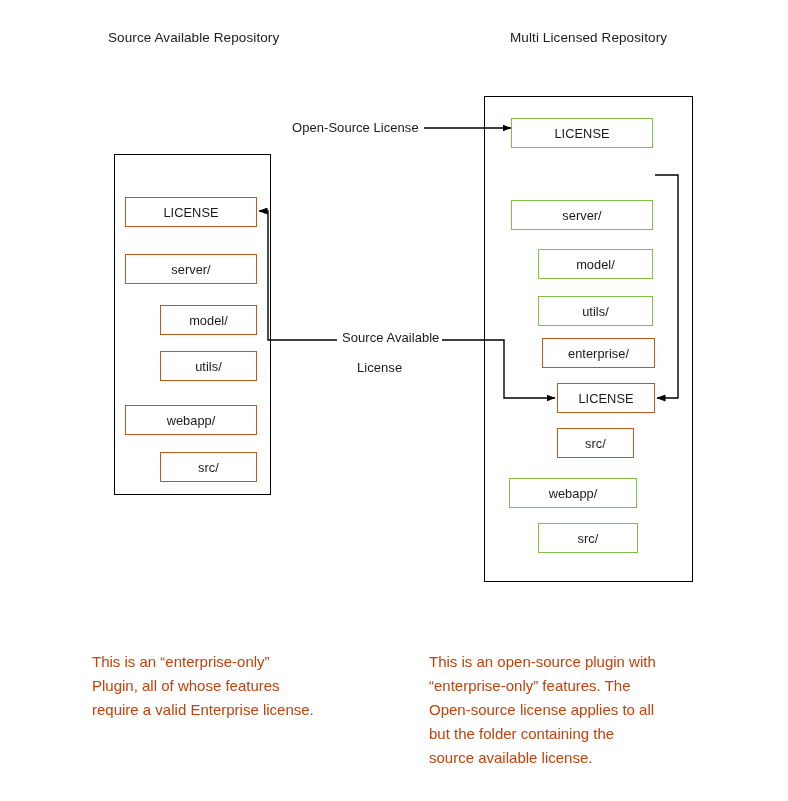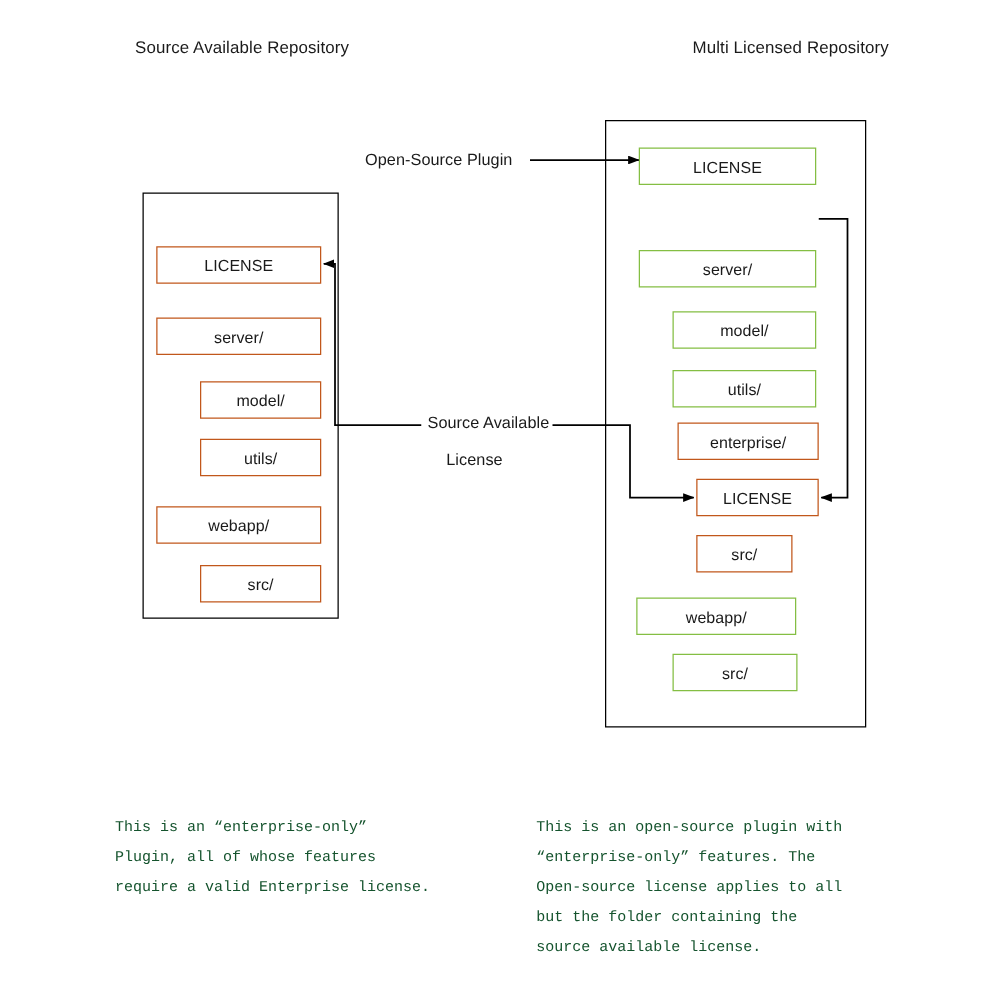--- a/index.html
+++ b/index.html
@@ -26,21 +26,21 @@
 
   
   .repo-title {
     position: absolute;
     font-size: 13.5px;
     color: #1a1a1a;
     white-space: nowrap;
     letter-spacing: 0.1px;
   }
   #title-left  { left: 108px; top: 30px; }
-  #title-right { left: 510px; top: 30px; margin-left: 44px; }
+  #title-right { left: 510px; top: 30px; }
 
   
   .repo-container {
     position: absolute;
     border: 1.4px solid #000000;
     background: transparent;
     box-sizing: border-box;
   }
   #repo-left  { left: 114px; top: 154px; width: 157px; height: 341px; }
   #repo-right { left: 484px; top: 96px; width: 209px; height: 486px; }
@@ -79,24 +79,24 @@
     position: absolute;
     left: 0; top: 0;
     width: 788px;
     height: 801px;
     pointer-events: none;
   }
 
   
   .caption {
     position: absolute;
-    font-family: Liberation Mono, monospace;
-    font-size: 12px;
+    font-family: Liberation Sans, sans-serif;
+    font-size: 15px;
     line-height: 24px;
-    color: #14532d;
+    color: #c2410c;
     white-space: pre;
   }
   #caption-left  { left: 92px;  top: 650px; }
   #caption-right { left: 429px; top: 650px; }
 </style>
 </head>
 <body>
 
 <div class="canvas">
 
@@ -117,21 +117,21 @@
   <div class="node green" style="left:511px; top:118px; width:142px; height:30px;">LICENSE</div>
   <div class="node green" style="left:511px; top:200px; width:142px; height:30px;">server/</div>
   <div class="node green" style="left:538px; top:249px; width:115px; height:30px;">model/</div>
   <div class="node green" style="left:538px; top:296px; width:115px; height:30px;">utils/</div>
   <div class="node orange" style="left:542px; top:338px; width:113px; height:30px;">enterprise/</div>
   <div class="node orange" style="left:557px; top:383px; width:98px; height:30px;">LICENSE</div>
   <div class="node orange" style="left:557px; top:428px; width:77px; height:30px;">src/</div>
   <div class="node green" style="left:509px; top:478px; width:128px; height:30px;">webapp/</div>
   <div class="node green" style="left:538px; top:523px; width:100px; height:30px;">src/</div>
 
-  <div class="conn-label" id="label-open-source">Open-Source Plugin</div>
+  <div class="conn-label" id="label-open-source">Open-Source License</div>
   <div class="conn-label" id="label-src-avail-1">Source Available</div>
   <div class="conn-label" id="label-src-avail-2">License</div>
 
   <svg class="wires" viewBox="0 0 788 801">
     <defs>
       <marker id="arrowhead" markerWidth="9" markerHeight="7" refX="8.5" refY="3.5" orient="auto" markerUnits="userSpaceOnUse">
         <polygon points="0 0, 9 3.5, 0 7" fill="#000000"></polygon>
       </marker>
     </defs>
 

